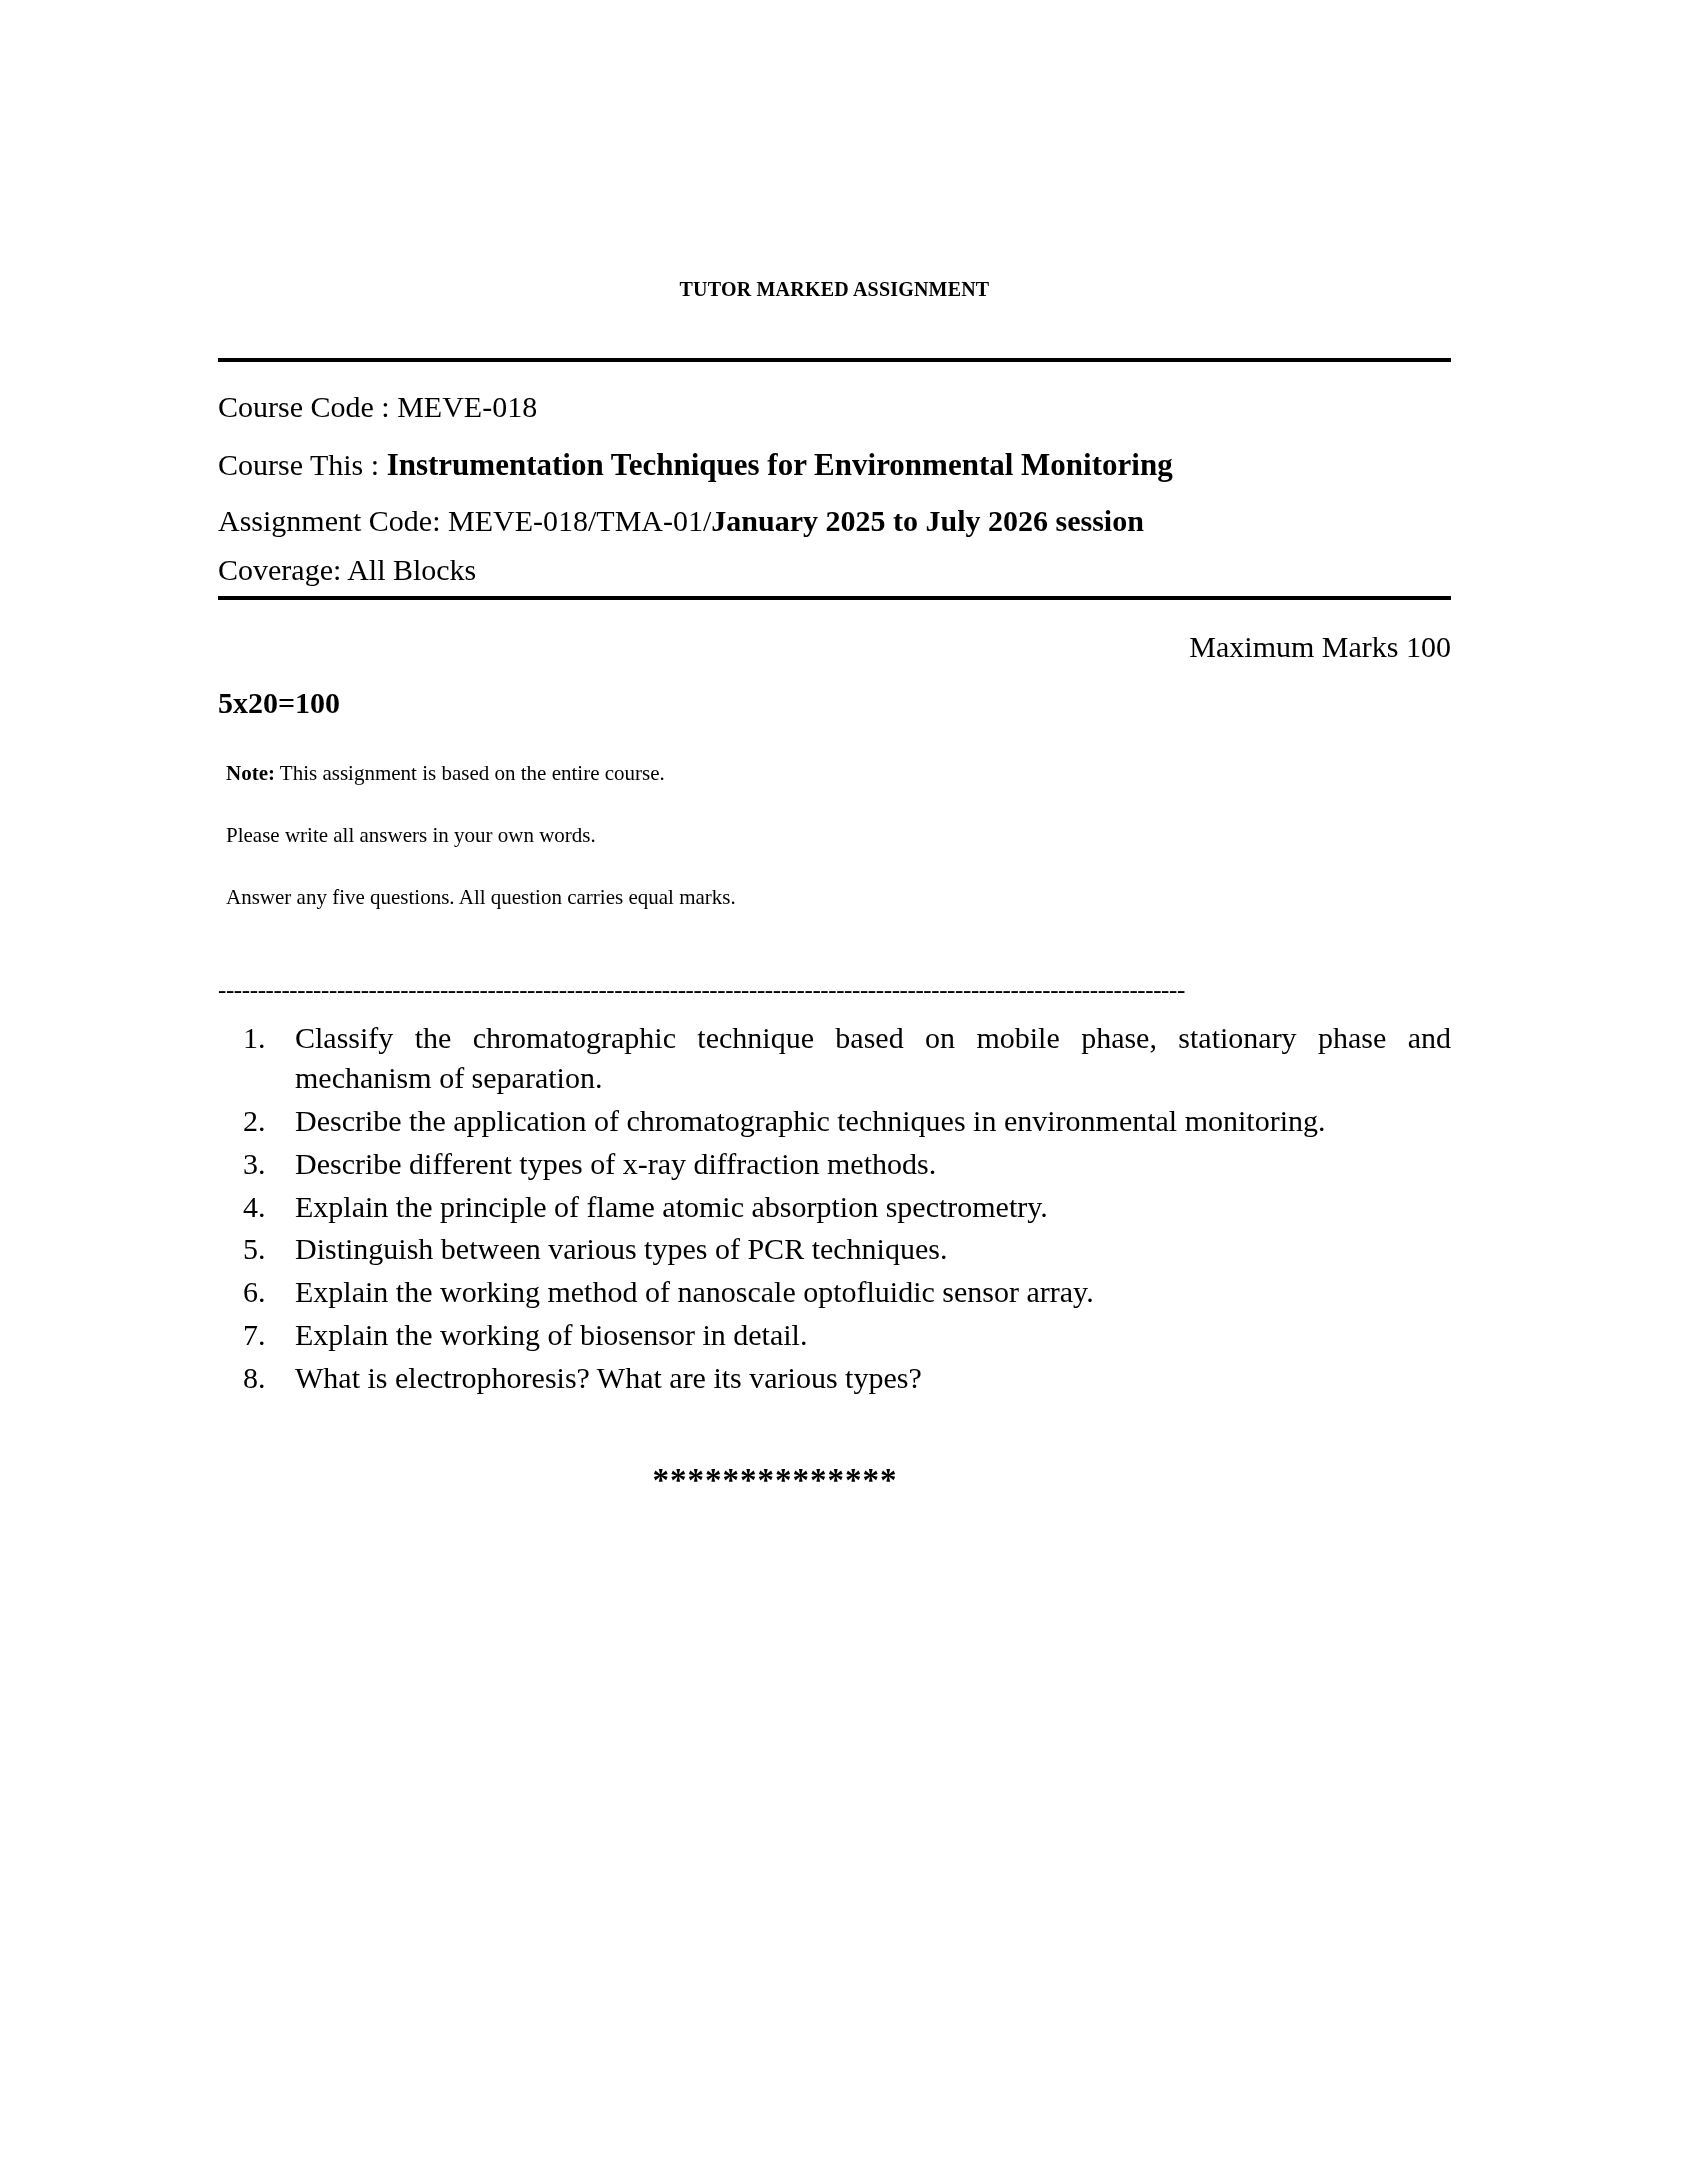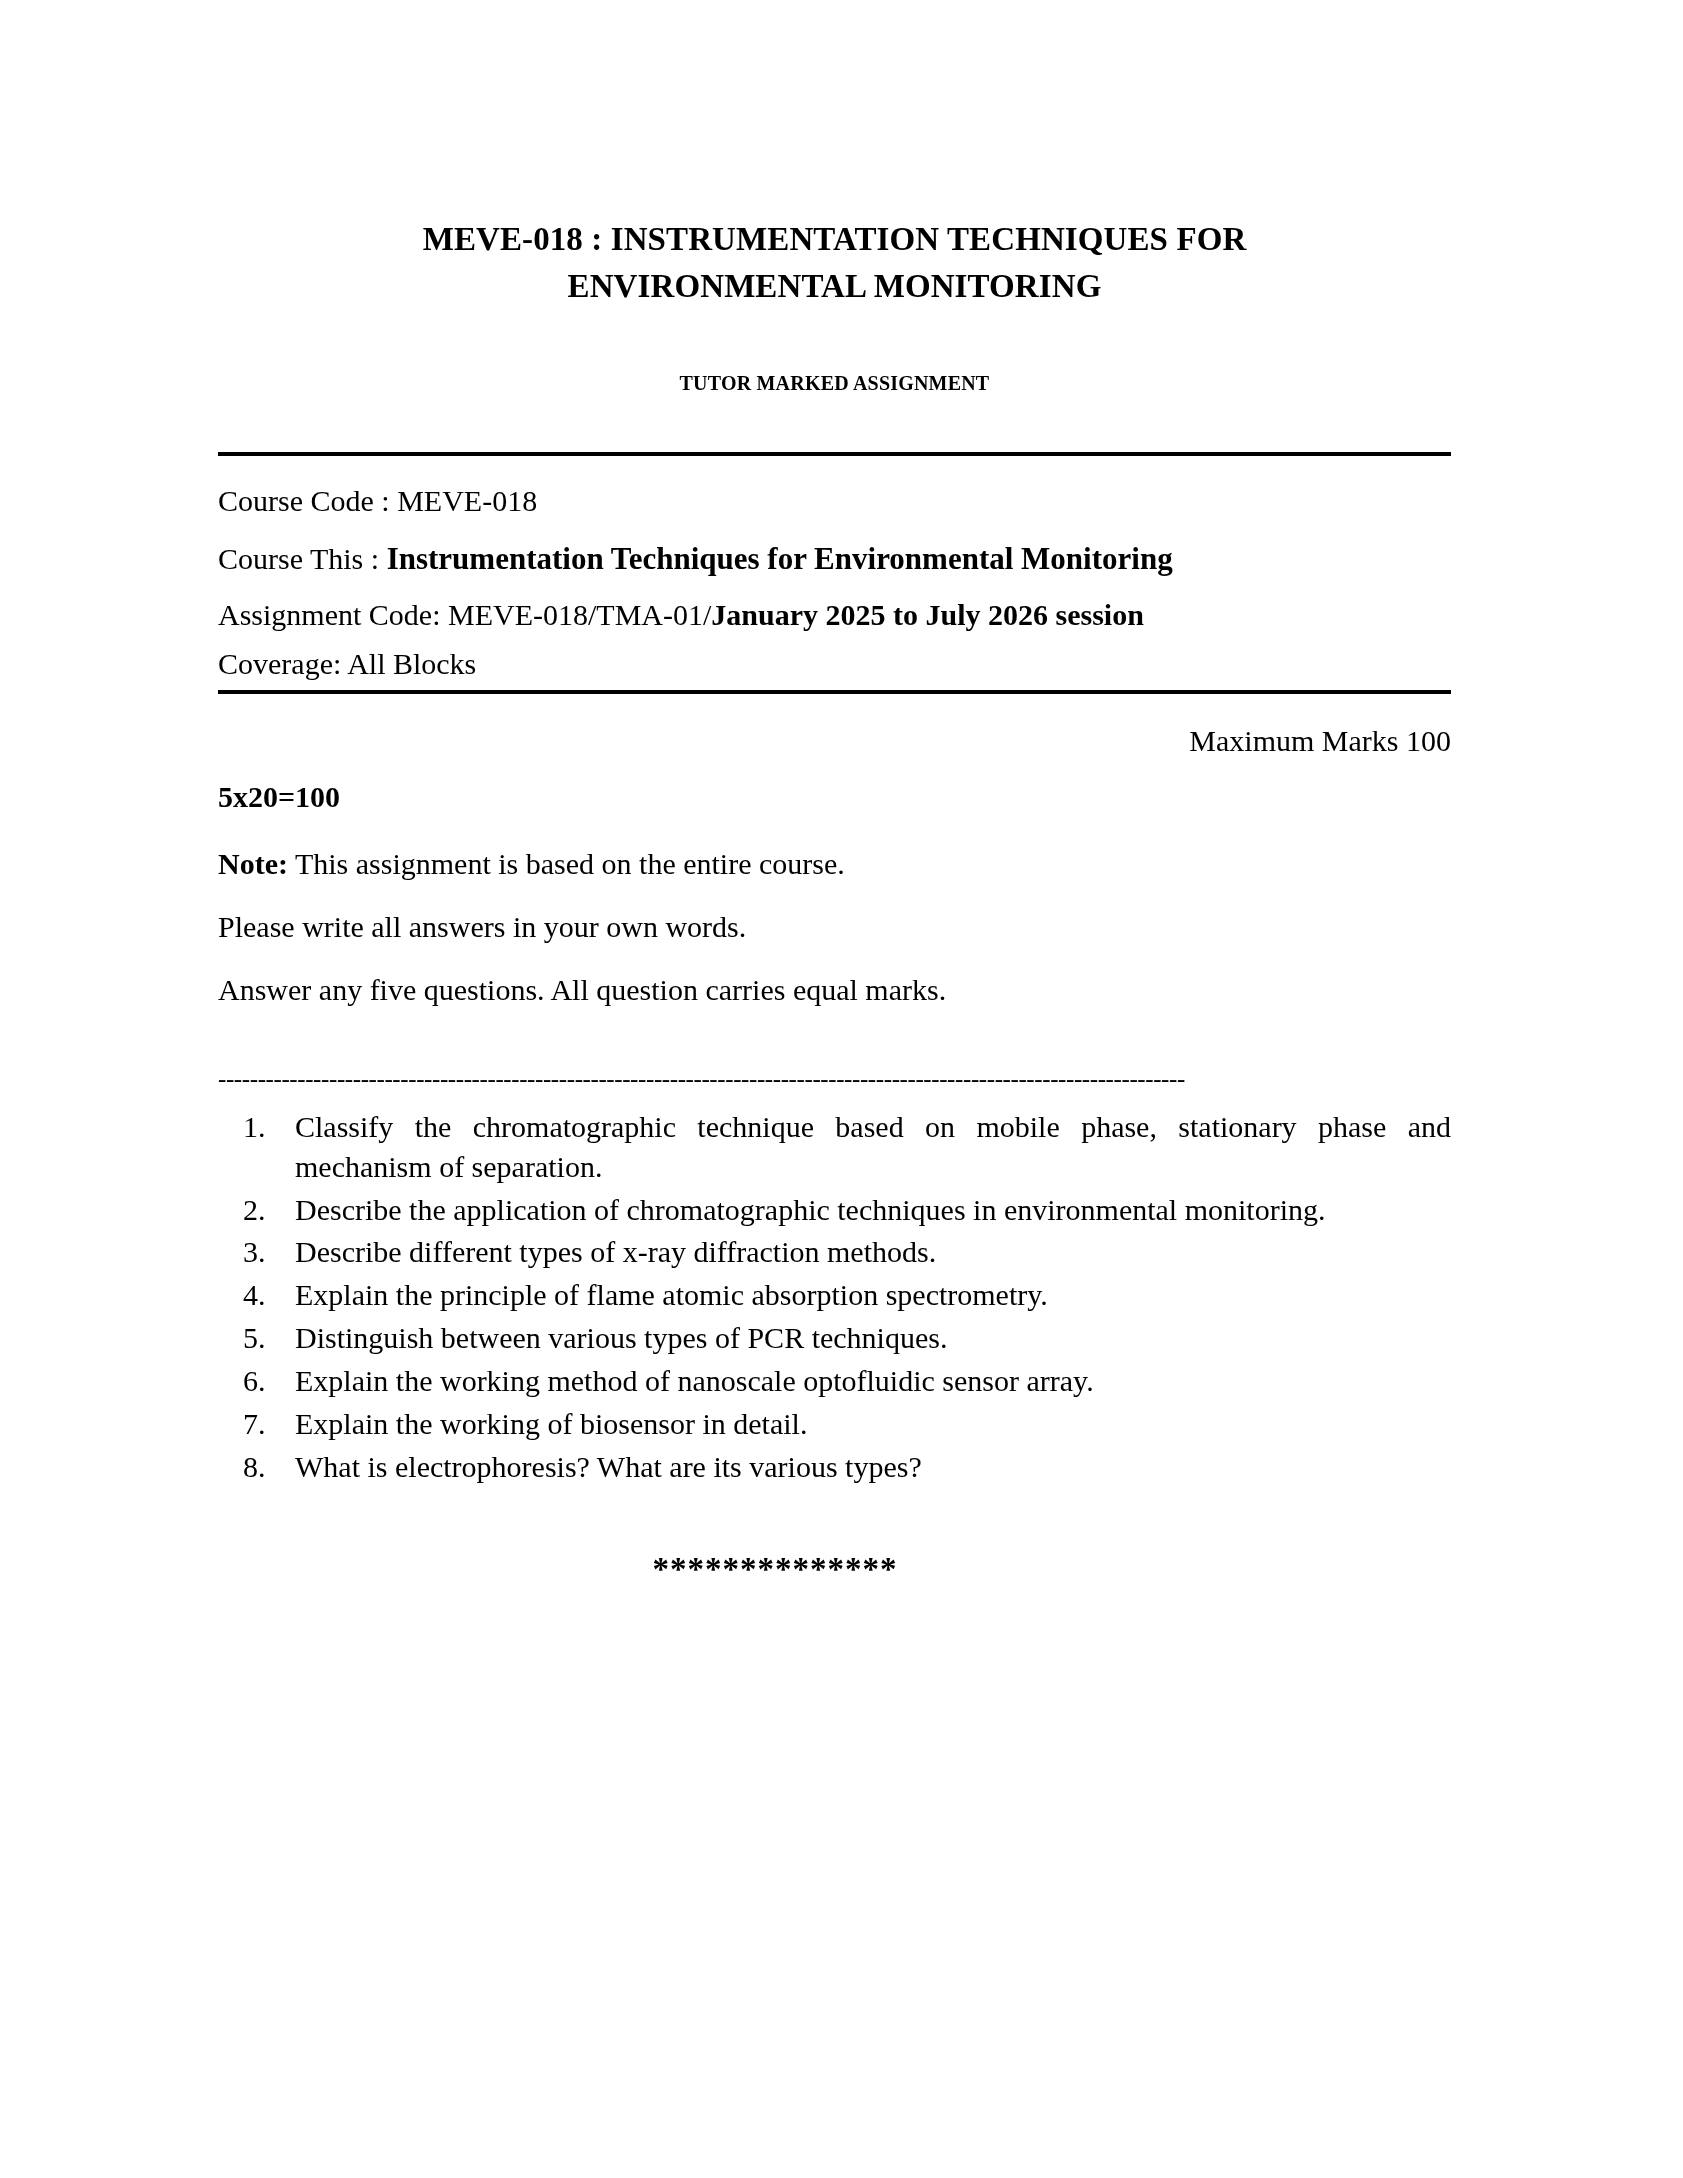--- a/index.html
+++ b/index.html
@@ -111,23 +111,23 @@
     text-align: left;
     margin: 0;
     padding-top: 26px;
     line-height: 1.0;
   }
 
   
   .note-block { padding-top: 37px; }
 
   .note-line {
-    font-size: 30px;
-    line-height: 1.0;
-    margin: 0;
+    font-size: 21px;
+    line-height: 1.0;
+    margin: 8px;
     padding: 0 0 33px 0;
   }
 
   
   .questions {
     list-style: none;
     margin: 0;
     padding: 13px 0 0 0;
   }
 
@@ -175,24 +175,20 @@
   }
 </style>
 </head>
 <body>
 
 <div class="page">
 
   <div class="content">
 
     <div class="doc-header">
-      <h1 class="doc-title">
-        <span class="title-line">MEVE-018 : INSTRUMENTATION TECHNIQUES FOR</span>
-        <span class="title-line">ENVIRONMENTAL MONITORING</span>
-      </h1>
       <h2 class="doc-subtitle">TUTOR MARKED ASSIGNMENT</h2>
     </div>
 
     <hr class="rule-thick rule-top">
 
     <div class="course-block">
 
       <p class="info-line">
         <span>Course Code : MEVE-018</span>
       </p>

